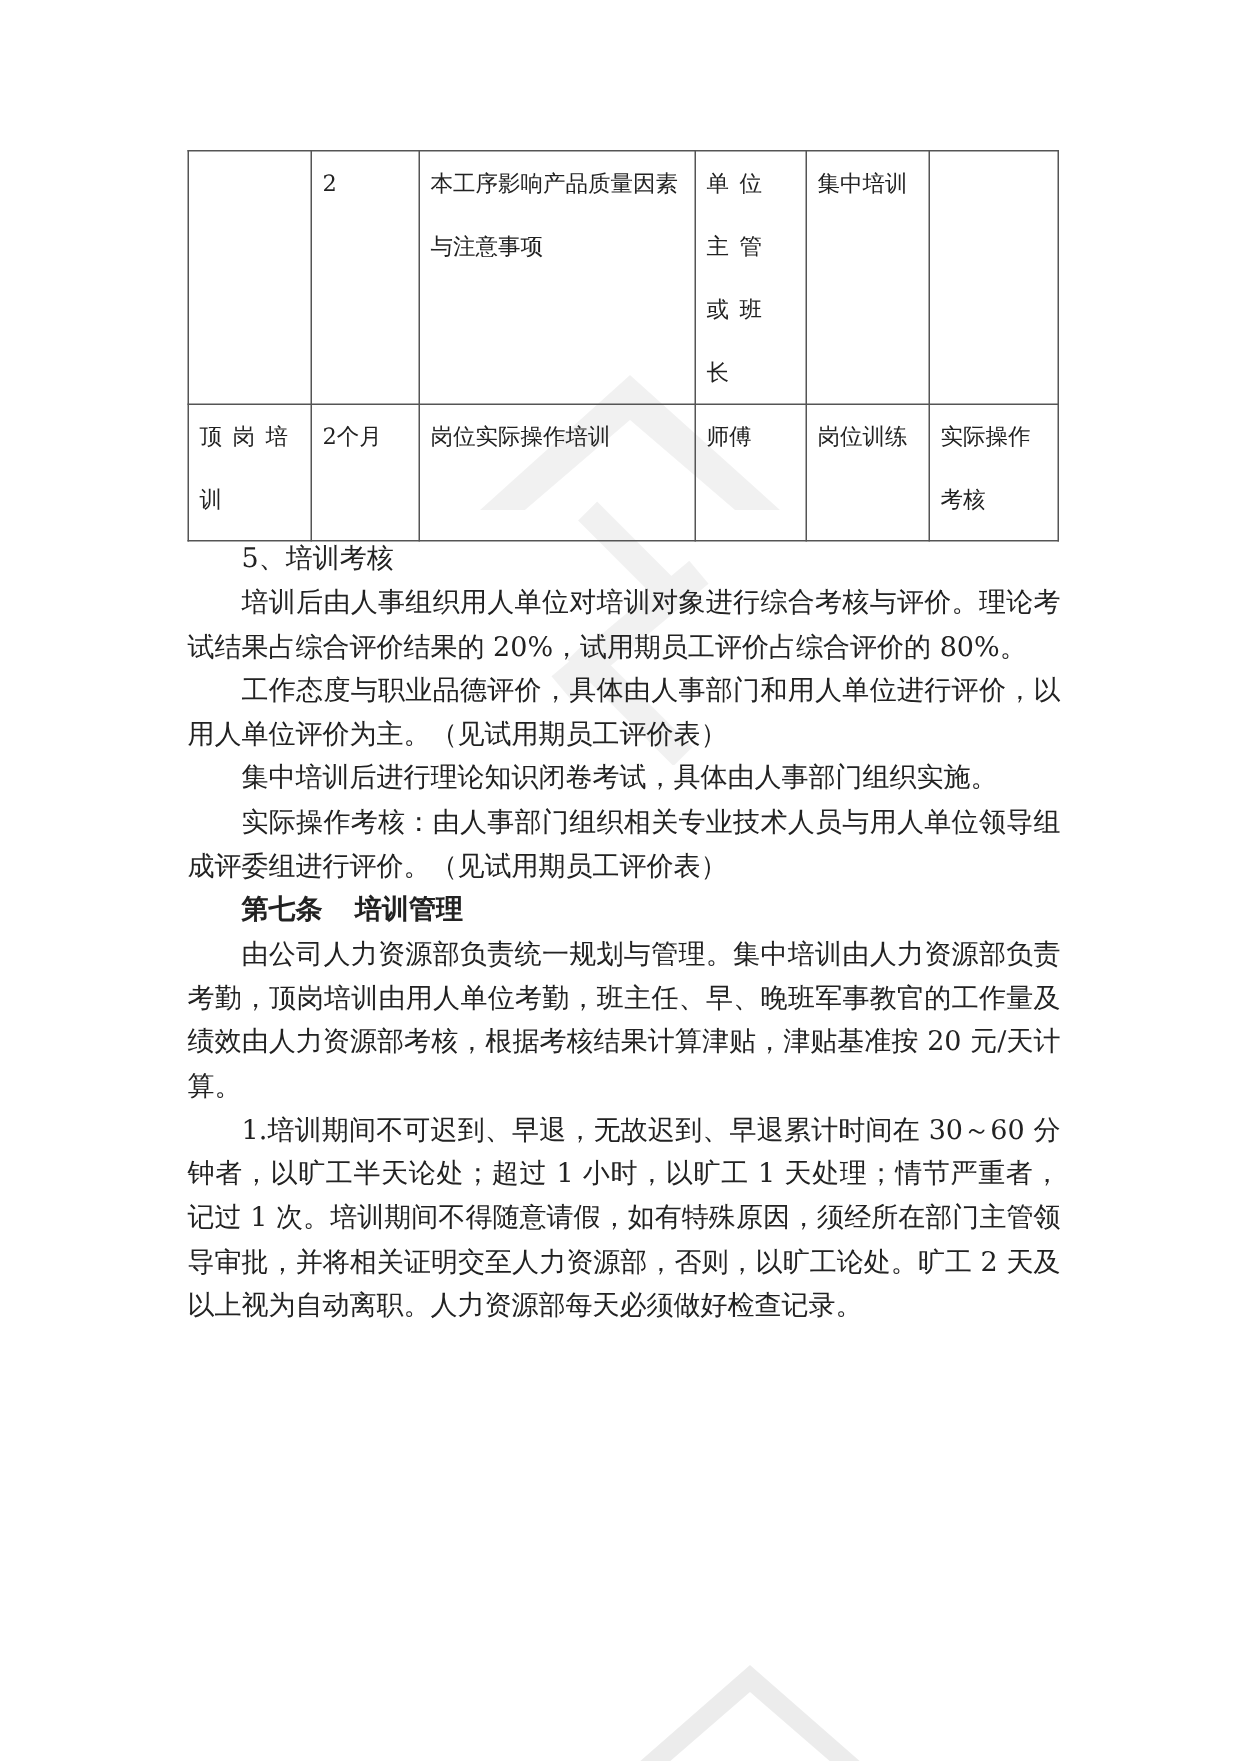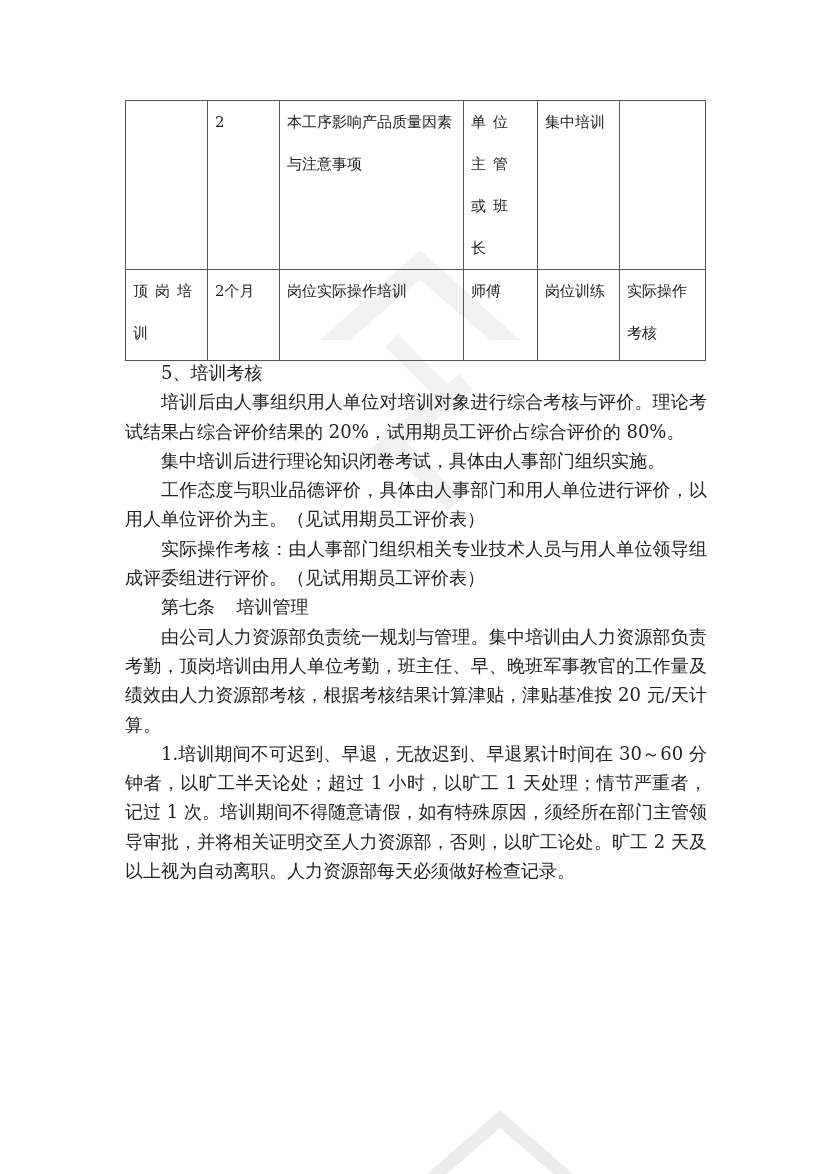--- a/index.html
+++ b/index.html
@@ -12,21 +12,21 @@
     table.doc-table { position: absolute; left: 125px; top: 100px; border-collapse: collapse;
       font-size: 15px; line-height: 42px; }
     table.doc-table td { border: 1px solid #555; vertical-align: top; padding: 0 7px; }
     td.c1 { width: 67px; } td.c2 { width: 57px; } td.c3 { width: 169px; }
     td.c4 { width: 59px; } td.c5 { width: 67px; } td.c6 { width: 71px; }
     tr.r1 td { height: 128px; } tr.r2 td { height: 90px; }
     .spaced { letter-spacing: 7px; }
     .body-text { position: absolute; left: 125px; top: 358px; width: 582px;
       font-size: 18px; line-height: 29.3px; }
     .body-text p { margin: 0; text-indent: 2em; text-align: justify; }
-    .body-text p.heading { font-weight: normal; }
+    .body-text p.heading { font-weight: bold; }
     .sp { display: inline-block; width: 1.2em; }
   </style>
 </head>
 <body>
 
 <div class="page">
 
   <svg class="watermark wm1" viewBox="0 0 200 260">
     <path d="M100 0 L200 90 L170 90 L100 30 L30 90 L0 90 Z" fill="#000"></path>
     <rect x="60" y="110" width="80" height="18" transform="rotate(45 100 119)" fill="#000"></rect>
@@ -54,22 +54,22 @@
       <td class="c4">师傅</td>
       <td class="c5">岗位训练</td>
       <td class="c6">实际操作考核</td>
     </tr>
   </tbody>
     </table>
 
   <div class="body-text">
     <p>5、培训考核</p>
     <p>培训后由人事组织用人单位对培训对象进行综合考核与评价。理论考试结果占综合评价结果的 20%，试用期员工评价占综合评价的 80%。</p>
+    <p>工作态度与职业品德评价，具体由人事部门和用人单位进行评价，以用人单位评价为主。（见试用期员工评价表）</p>
     <p>集中培训后进行理论知识闭卷考试，具体由人事部门组织实施。</p>
-    <p>工作态度与职业品德评价，具体由人事部门和用人单位进行评价，以用人单位评价为主。（见试用期员工评价表）</p>
     <p>实际操作考核：由人事部门组织相关专业技术人员与用人单位领导组成评委组进行评价。（见试用期员工评价表）</p>
 
     <p class="heading"><span>第七条</span><span class="sp"></span><span>培训管理</span></p>
     <p>由公司人力资源部负责统一规划与管理。集中培训由人力资源部负责考勤，顶岗培训由用人单位考勤，班主任、早、晚班军事教官的工作量及绩效由人力资源部考核，根据考核结果计算津贴，津贴基准按 20 元/天计算。</p>
 
     <p>1.培训期间不可迟到、早退，无故迟到、早退累计时间在 30～60 分钟者，以旷工半天论处；超过 1 小时，以旷工 1 天处理；情节严重者，记过 1 次。培训期间不得随意请假，如有特殊原因，须经所在部门主管领导审批，并将相关证明交至人力资源部，否则，以旷工论处。旷工 2 天及以上视为自动离职。人力资源部每天必须做好检查记录。</p>
   </div>
 </div>
 
 </body></html>

